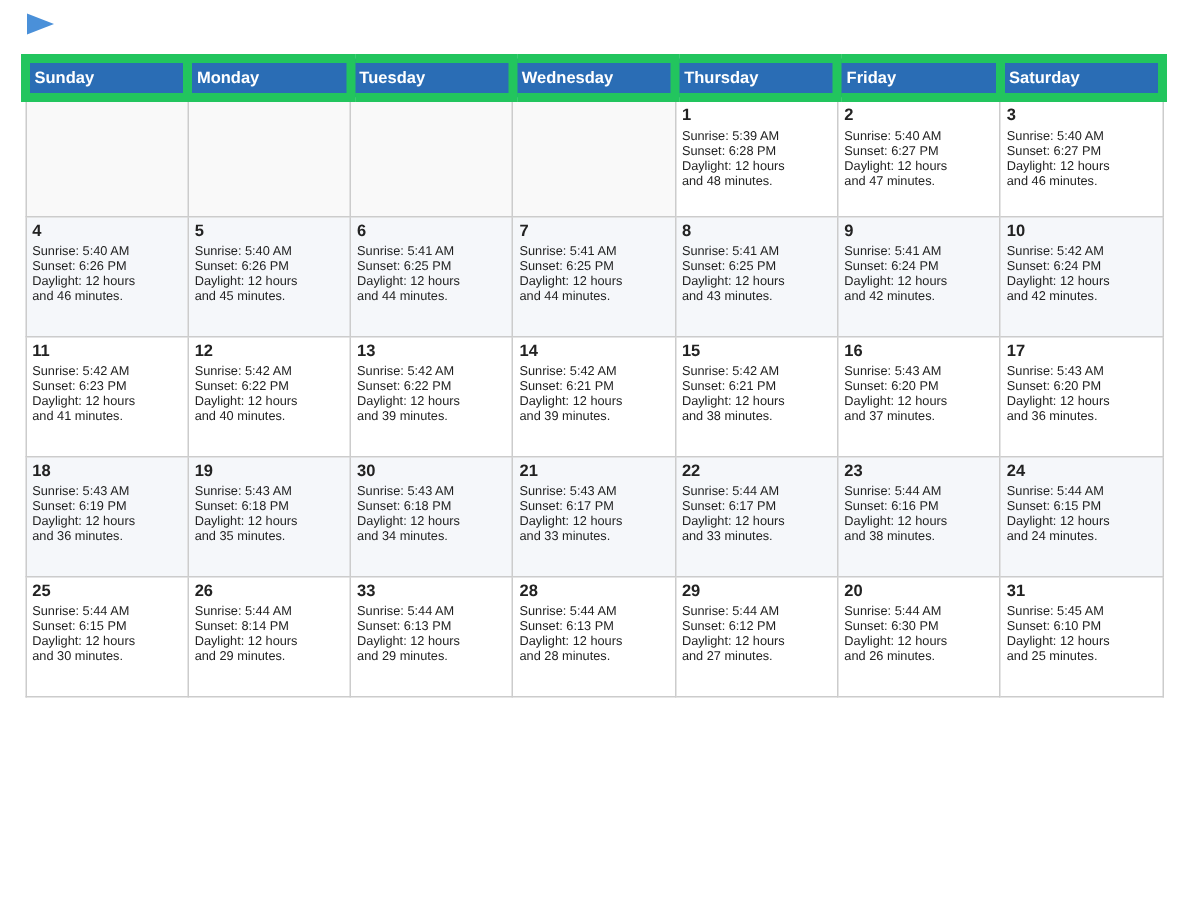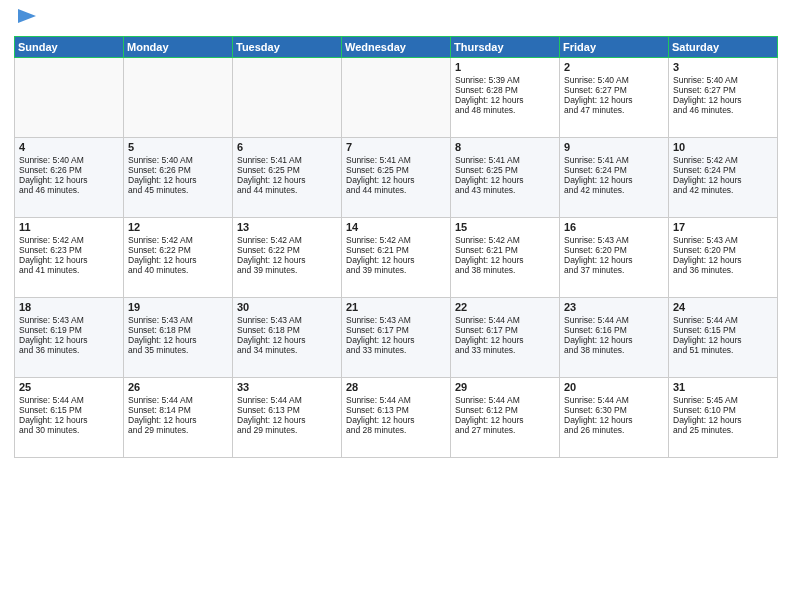--- a/index.html
+++ b/index.html
@@ -52,21 +52,21 @@
       border-collapse: collapse;
       table-layout: fixed;
     }
     thead th {
       background: #2a6db5;
       color: #fff;
       font-size: 11px;
       font-weight: bold;
       padding: 4px 3px;
       text-align: left;
-      border: 1px solid #22c55e;
+      border: 6px solid #22c55e;
     }
     tbody td {
       border: 1px solid #ccc;
       vertical-align: top;
       padding: 3px 4px;
       font-size: 8.5px;
       color: #222;
       height: 80px;
       background: #fff;
     }
@@ -288,21 +288,21 @@
             <div>Sunrise: 5:44 AM</div>
             <div>Sunset: 6:16 PM</div>
             <div>Daylight: 12 hours</div>
             <div>and 38 minutes.</div>
           </td>
           <td>
             <span class="day-num">24</span>
             <div>Sunrise: 5:44 AM</div>
             <div>Sunset: 6:15 PM</div>
             <div>Daylight: 12 hours</div>
-            <div>and 51 minutes.</div>
+            <div>and 24 minutes.</div>
           </td>
         </tr>
         <tr>
           <td>
             <span class="day-num">25</span>
             <div>Sunrise: 5:44 AM</div>
             <div>Sunset: 6:15 PM</div>
             <div>Daylight: 12 hours</div>
             <div>and 30 minutes.</div>
           </td>

